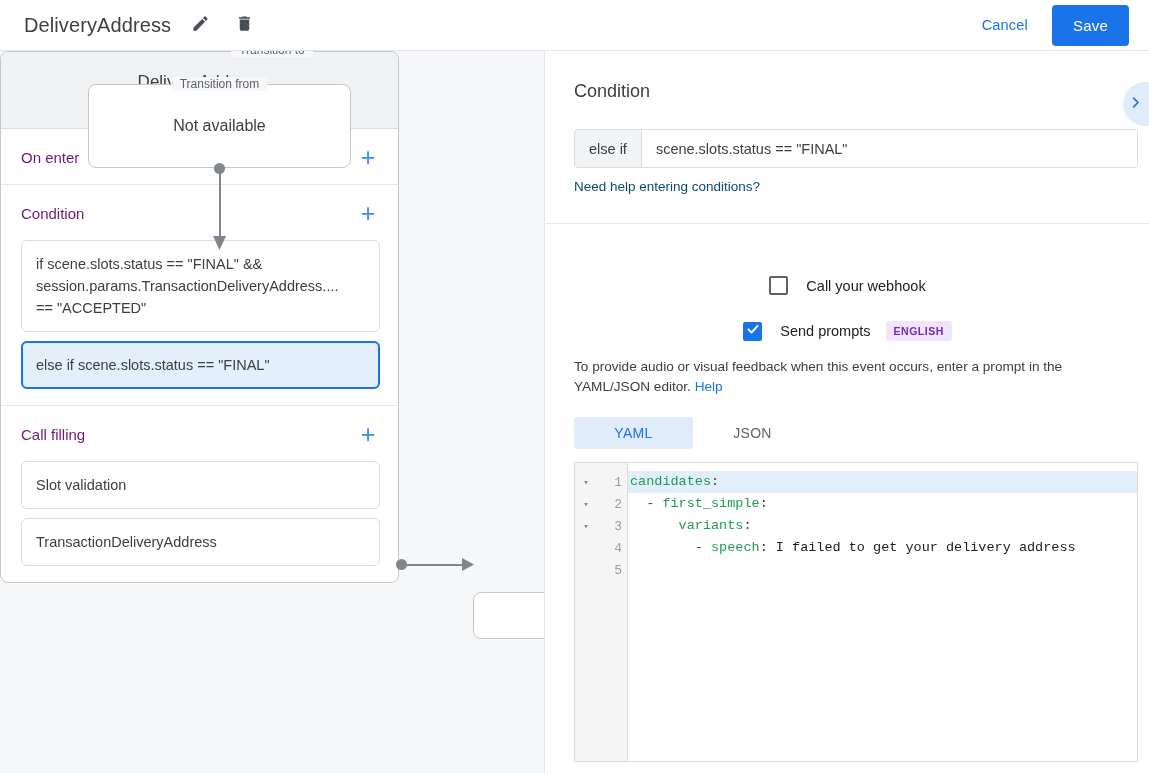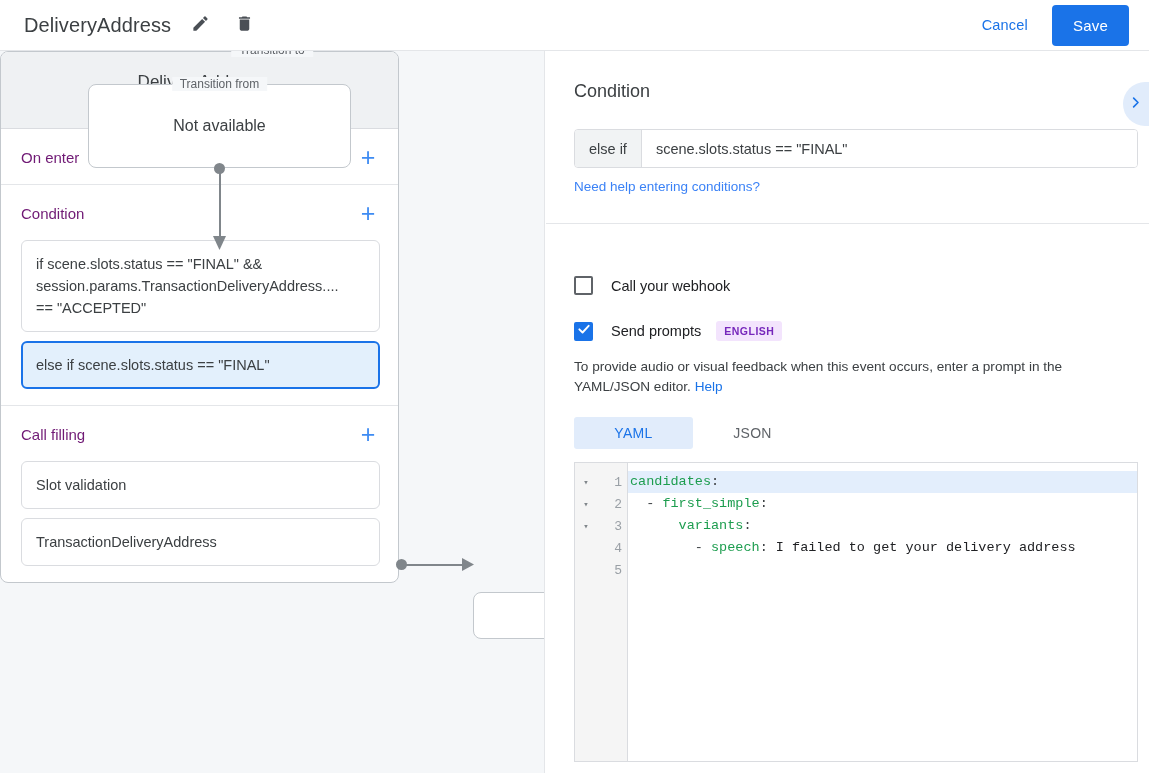--- a/index.html
+++ b/index.html
@@ -132,33 +132,33 @@
     display: flex; align-items: center; padding: 0 14px;
     font-size: 14.5px; color: #3c4043; white-space: nowrap;
   }
   .cond-value {
     flex: 1; display: flex; align-items: center; padding: 0 14px;
     font-size: 14.5px; color: #3c4043; background: #fff;
     border: none; outline: none; font-family: "Liberation Sans", sans-serif;
   }
   .help-link {
     display: inline-block; margin-top: 11px;
-    color: #3b82f6; font-size: 13.5px; text-decoration: none; cursor: pointer;
+    color: #0c4a6e; font-size: 13.5px; text-decoration: none; cursor: pointer;
   }
 
   .expander {
     position: absolute; right: 0; top: 31px;
     width: 26px; height: 44px;
     background: #e1ecfb; border-radius: 22px 0 0 22px;
     display: flex; align-items: center; justify-content: flex-start;
     padding-left: 5px; cursor: pointer;
   }
 
   .rsec-met { padding-top: 28px; }
-  .chk-row { display: flex; align-items: center; margin-top: 24px; }
+  .chk-row { display: flex; align-items: center; margin-top: 24px; justify-content: center; }
   .checkbox {
     width: 19px; height: 19px; border: 2px solid #5f6368; border-radius: 2px;
     background: #fff; cursor: pointer; flex: 0 0 auto;
   }
   .checkbox.checked {
     background: #1a73e8; border-color: #1a73e8;
     display: flex; align-items: center; justify-content: center;
   }
   .chk-label { margin-left: 18px; font-size: 14.5px; color: #202124; font-weight: 500; }
   .badge {

